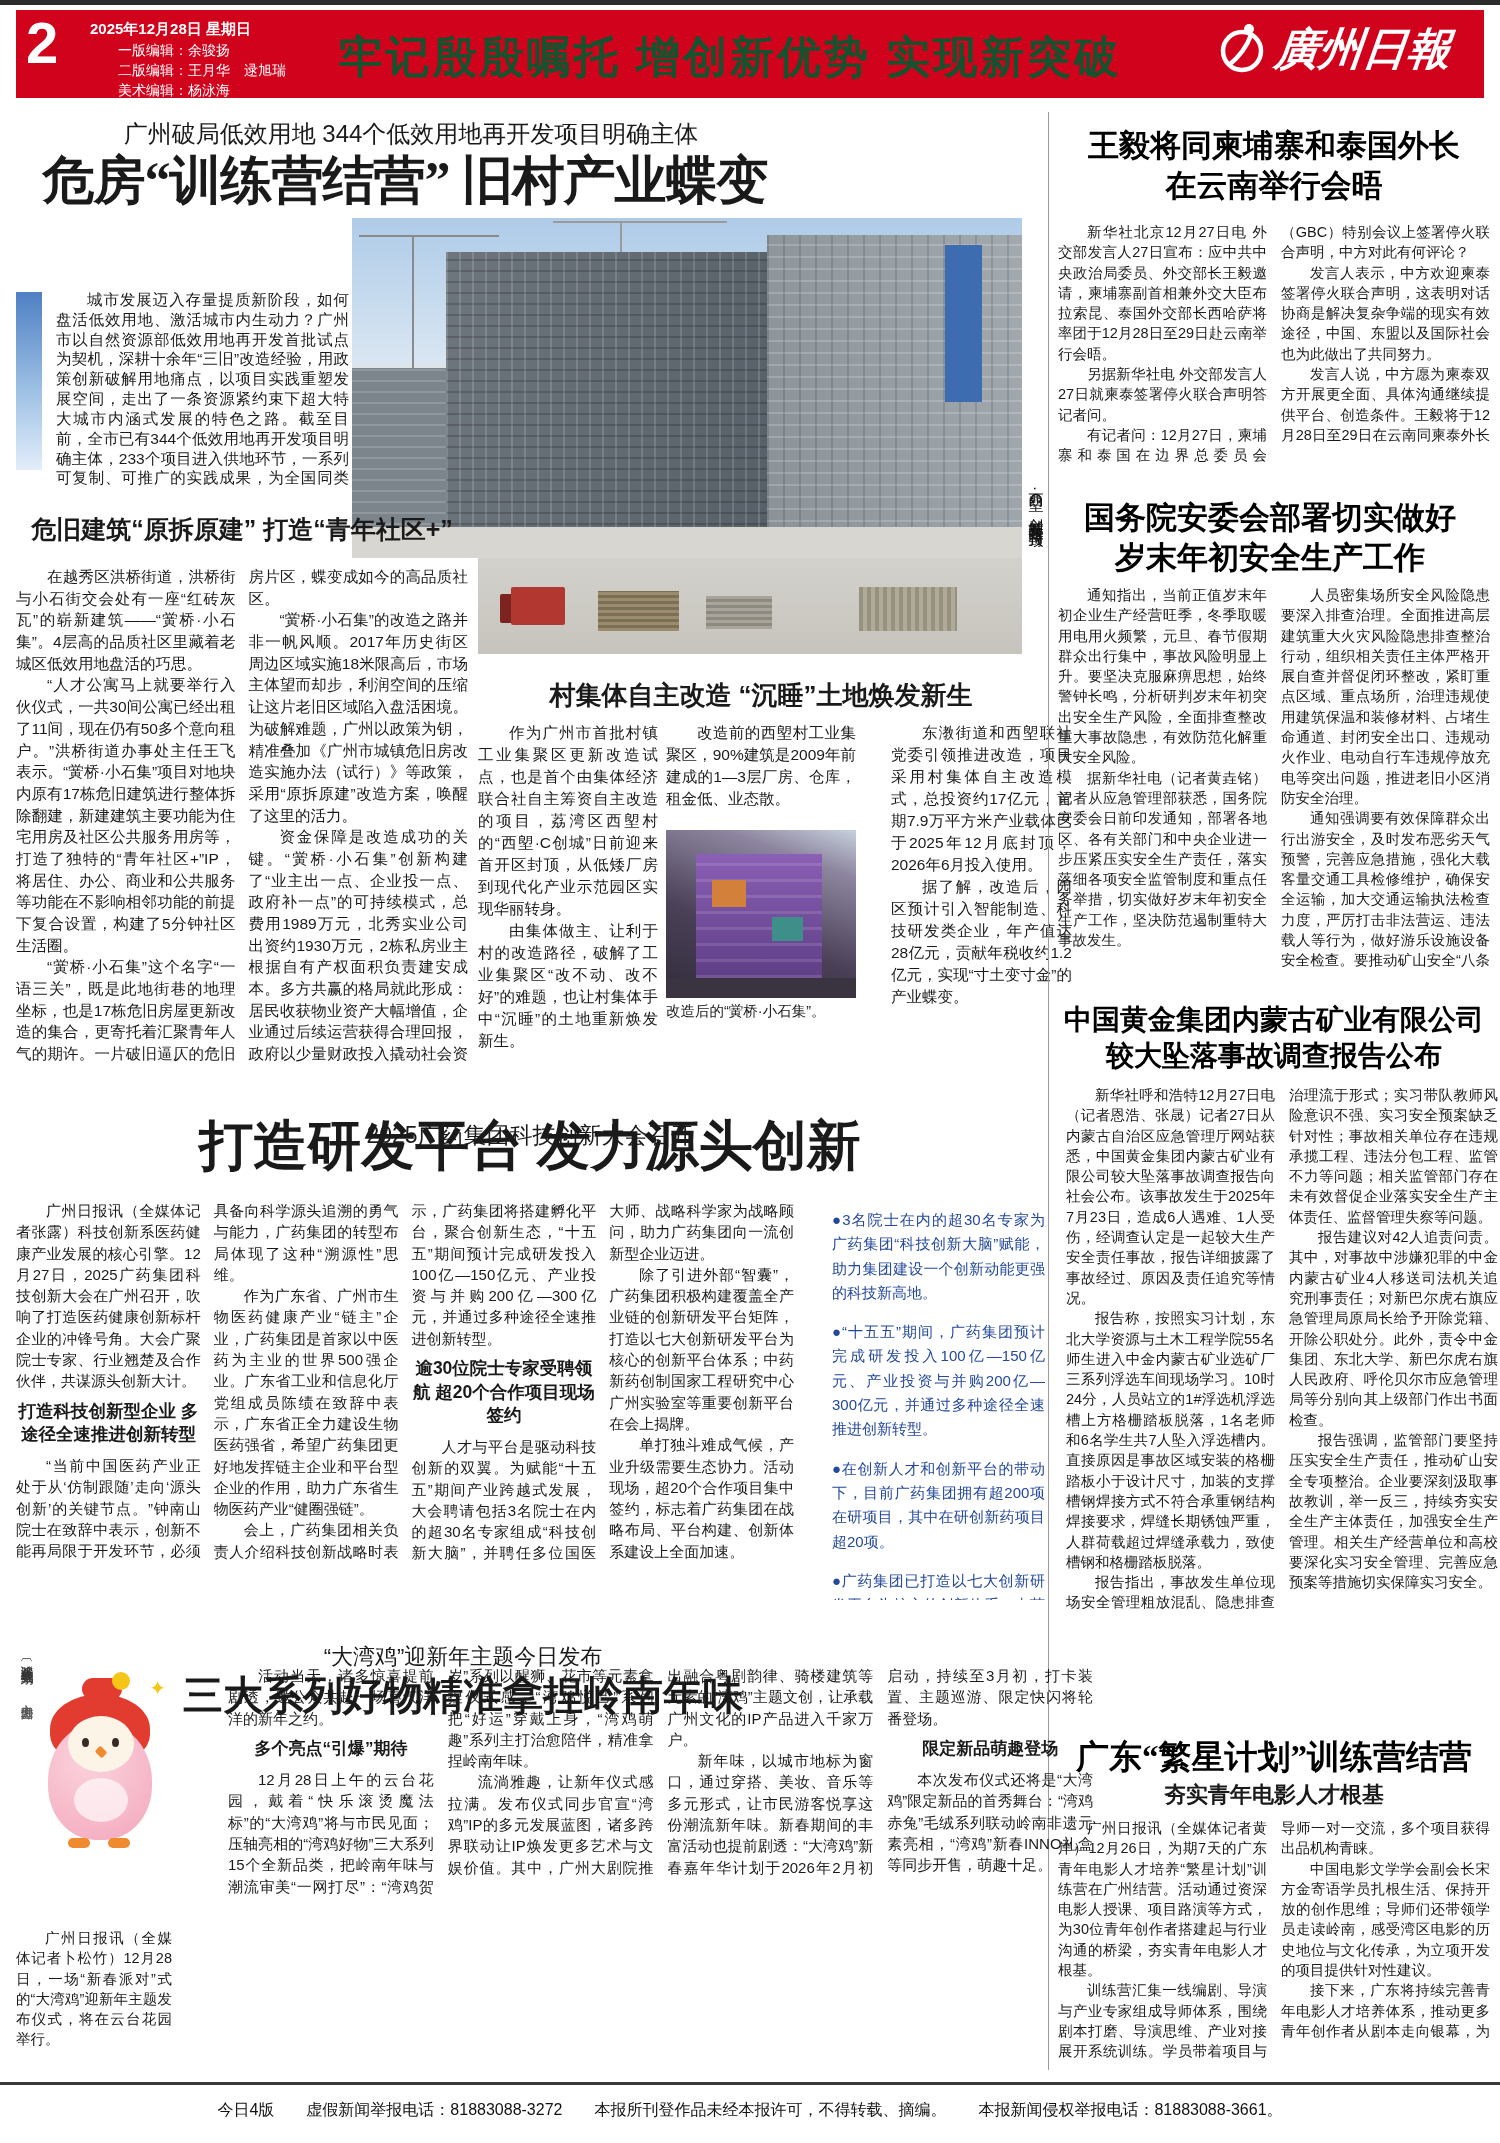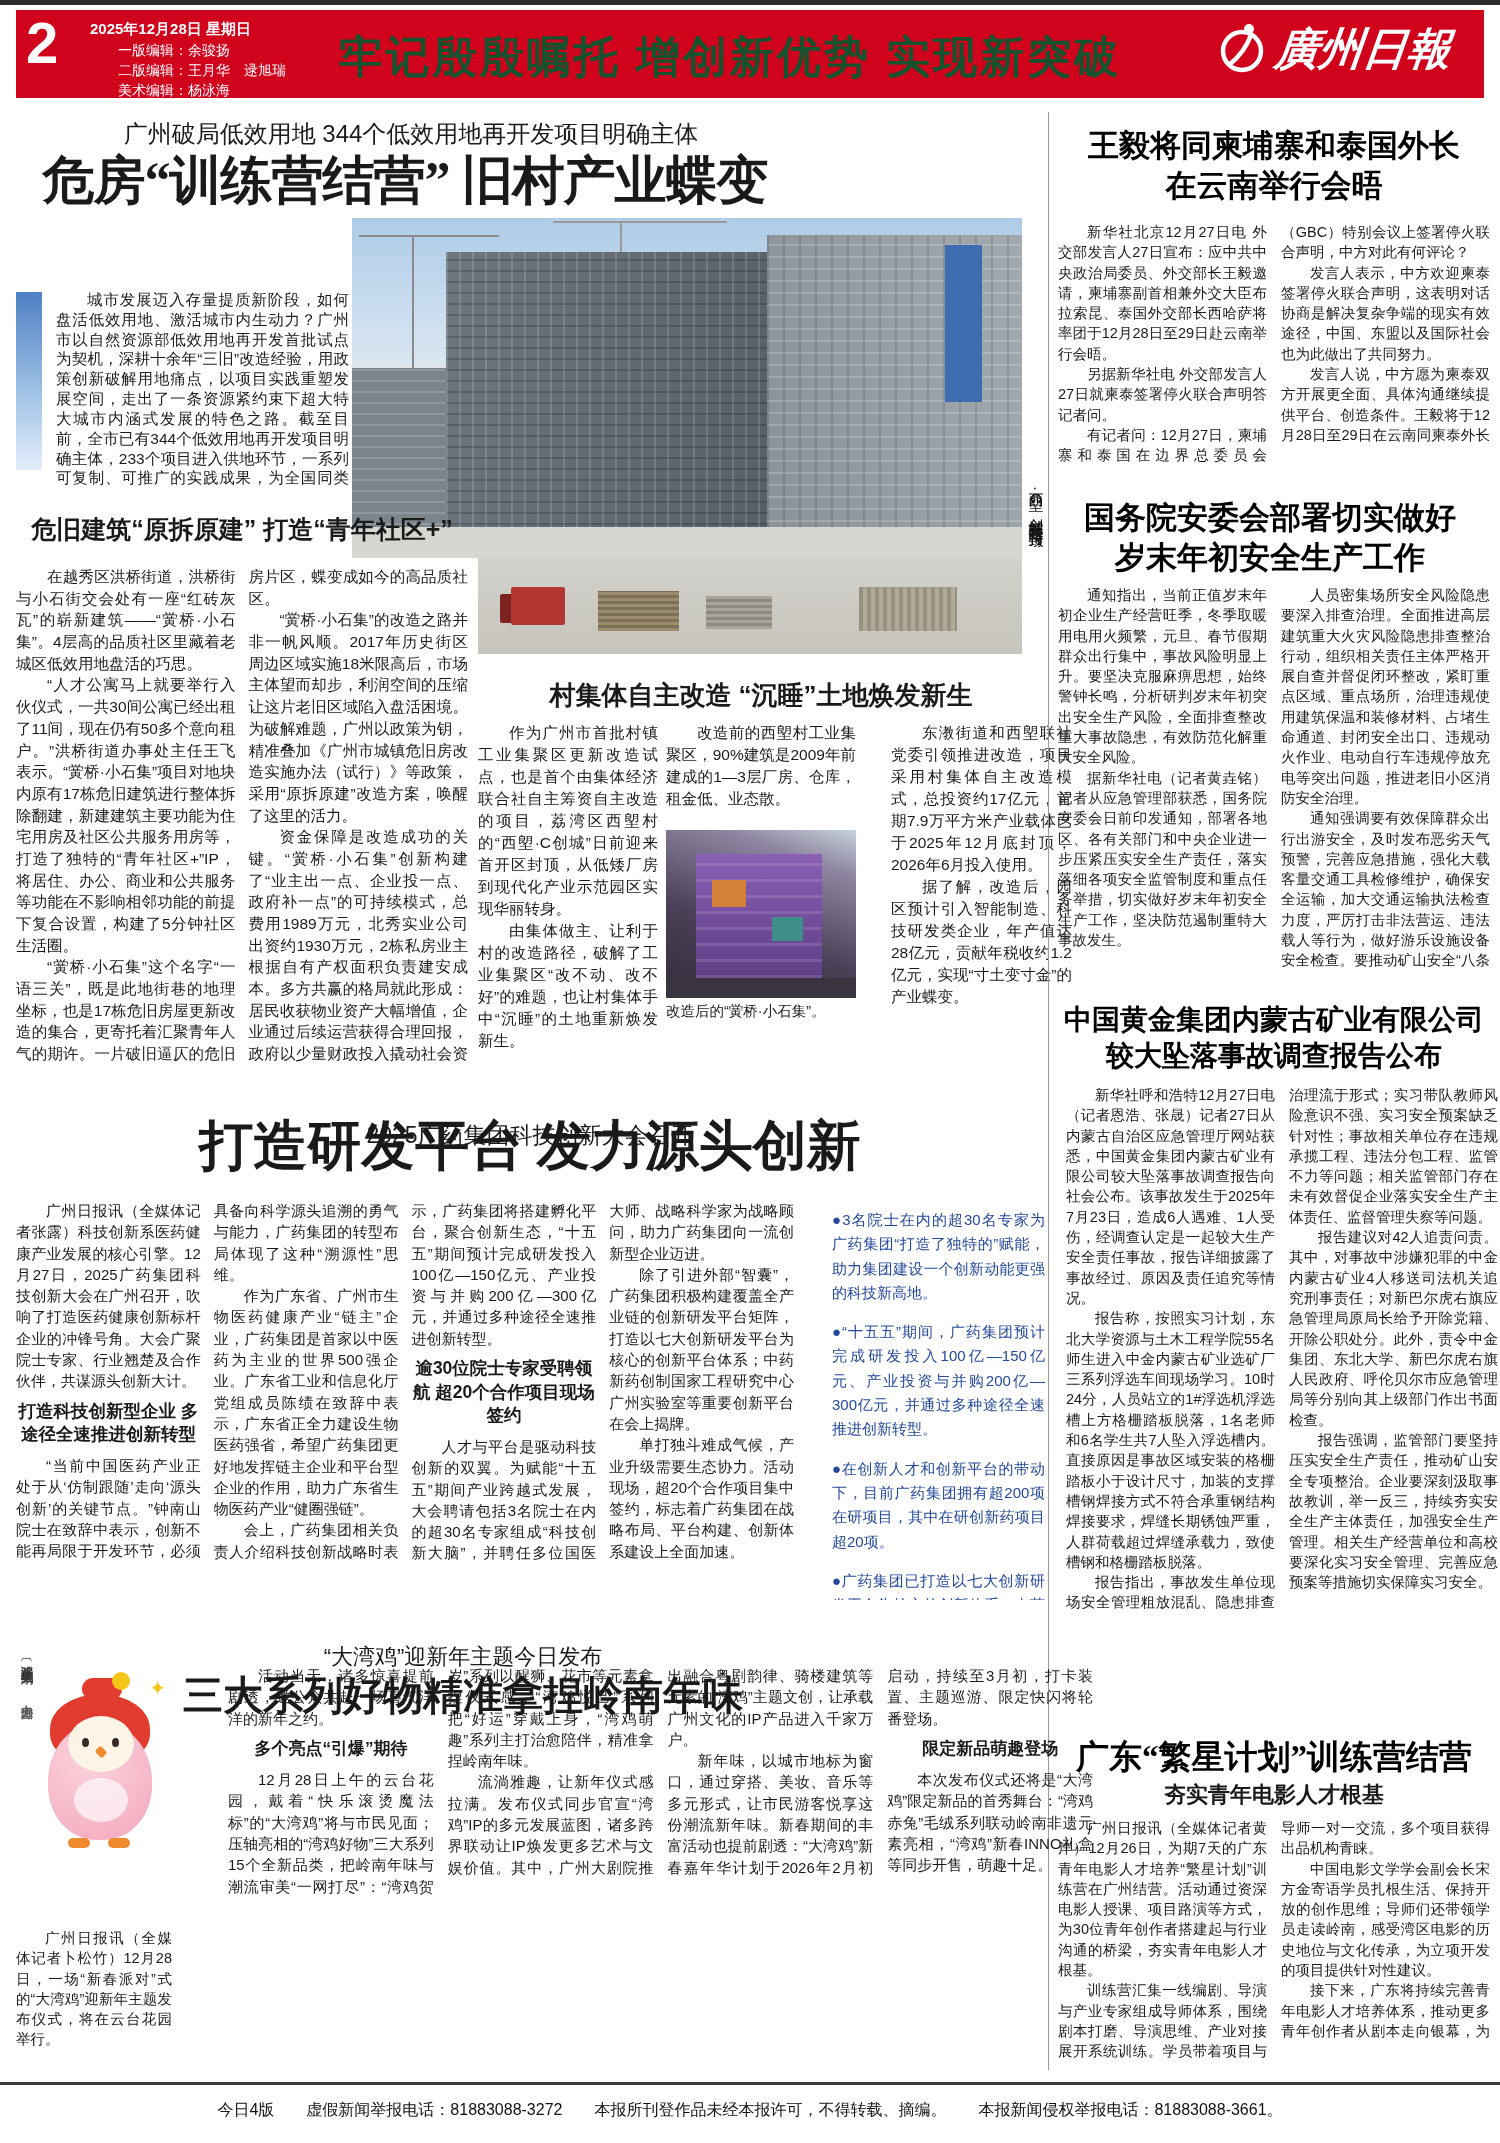--- a/index.html
+++ b/index.html
@@ -228,21 +228,21 @@
     <h4>打造科技创新型企业 多途径全速推进创新转型</h4>
     <p>“当前中国医药产业正处于从‘仿制跟随’走向‘源头创新’的关键节点。”钟南山院士在致辞中表示，创新不能再局限于开发环节，必须具备向科学源头追溯的勇气与能力，广药集团的转型布局体现了这种“溯源性”思维。</p>
     <p>作为广东省、广州市生物医药健康产业“链主”企业，广药集团是首家以中医药为主业的世界500强企业。广东省工业和信息化厅党组成员陈绩在致辞中表示，广东省正全力建设生物医药强省，希望广药集团更好地发挥链主企业和平台型企业的作用，助力广东省生物医药产业“健圈强链”。</p>
     <p>会上，广药集团相关负责人介绍科技创新战略时表示，广药集团将搭建孵化平台，聚合创新生态，“十五五”期间预计完成研发投入100亿—150亿元、产业投资与并购200亿—300亿元，并通过多种途径全速推进创新转型。</p>
     <h4>逾30位院士专家受聘领航 超20个合作项目现场签约</h4>
     <p>人才与平台是驱动科技创新的双翼。为赋能“十五五”期间产业跨越式发展，大会聘请包括3名院士在内的超30名专家组成“科技创新大脑”，并聘任多位国医大师、战略科学家为战略顾问，助力广药集团向一流创新型企业迈进。</p>
     <p>除了引进外部“智囊”，广药集团积极构建覆盖全产业链的创新研发平台矩阵，打造以七大创新研发平台为核心的创新平台体系；中药新药创制国家工程研究中心广州实验室等重要创新平台在会上揭牌。</p>
     <p>单打独斗难成气候，产业升级需要生态协力。活动现场，超20个合作项目集中签约，标志着广药集团在战略布局、平台构建、创新体系建设上全面加速。</p>
   </div>
 <div class="abs gyy-side">
-    <p>●3名院士在内的超30名专家为广药集团“打造了独特的”赋能，助力集团建设一个创新动能更强的科技新高地。</p>
+    <p>●3名院士在内的超30名专家为广药集团“科技创新大脑”赋能，助力集团建设一个创新动能更强的科技新高地。</p>
     <p>●“十五五”期间，广药集团预计完成研发投入100亿—150亿元、产业投资与并购200亿—300亿元，并通过多种途径全速推进创新转型。</p>
     <p>●在创新人才和创新平台的带动下，目前广药集团拥有超200项在研项目，其中在研创新药项目超20项。</p>
     <p>●广药集团已打造以七大创新研发平台为核心的创新体系；中药新药创制国家工程研究中心广州实验室等研发平台揭牌，产学研协同的重要创新平台在会上集中亮相。</p>
   </div>
 
 <div class="abs col-divider"></div>
 
 <div class="abs r-head r1-head">王毅将同柬埔寨和泰国外长在云南举行会晤</div>
 <div class="abs r1-body body-cols">
     <p>新华社北京12月27日电 外交部发言人27日宣布：应中共中央政治局委员、外交部长王毅邀请，柬埔寨副首相兼外交大臣布拉索昆、泰国外交部长西哈萨将率团于12月28日至29日赴云南举行会晤。</p>

